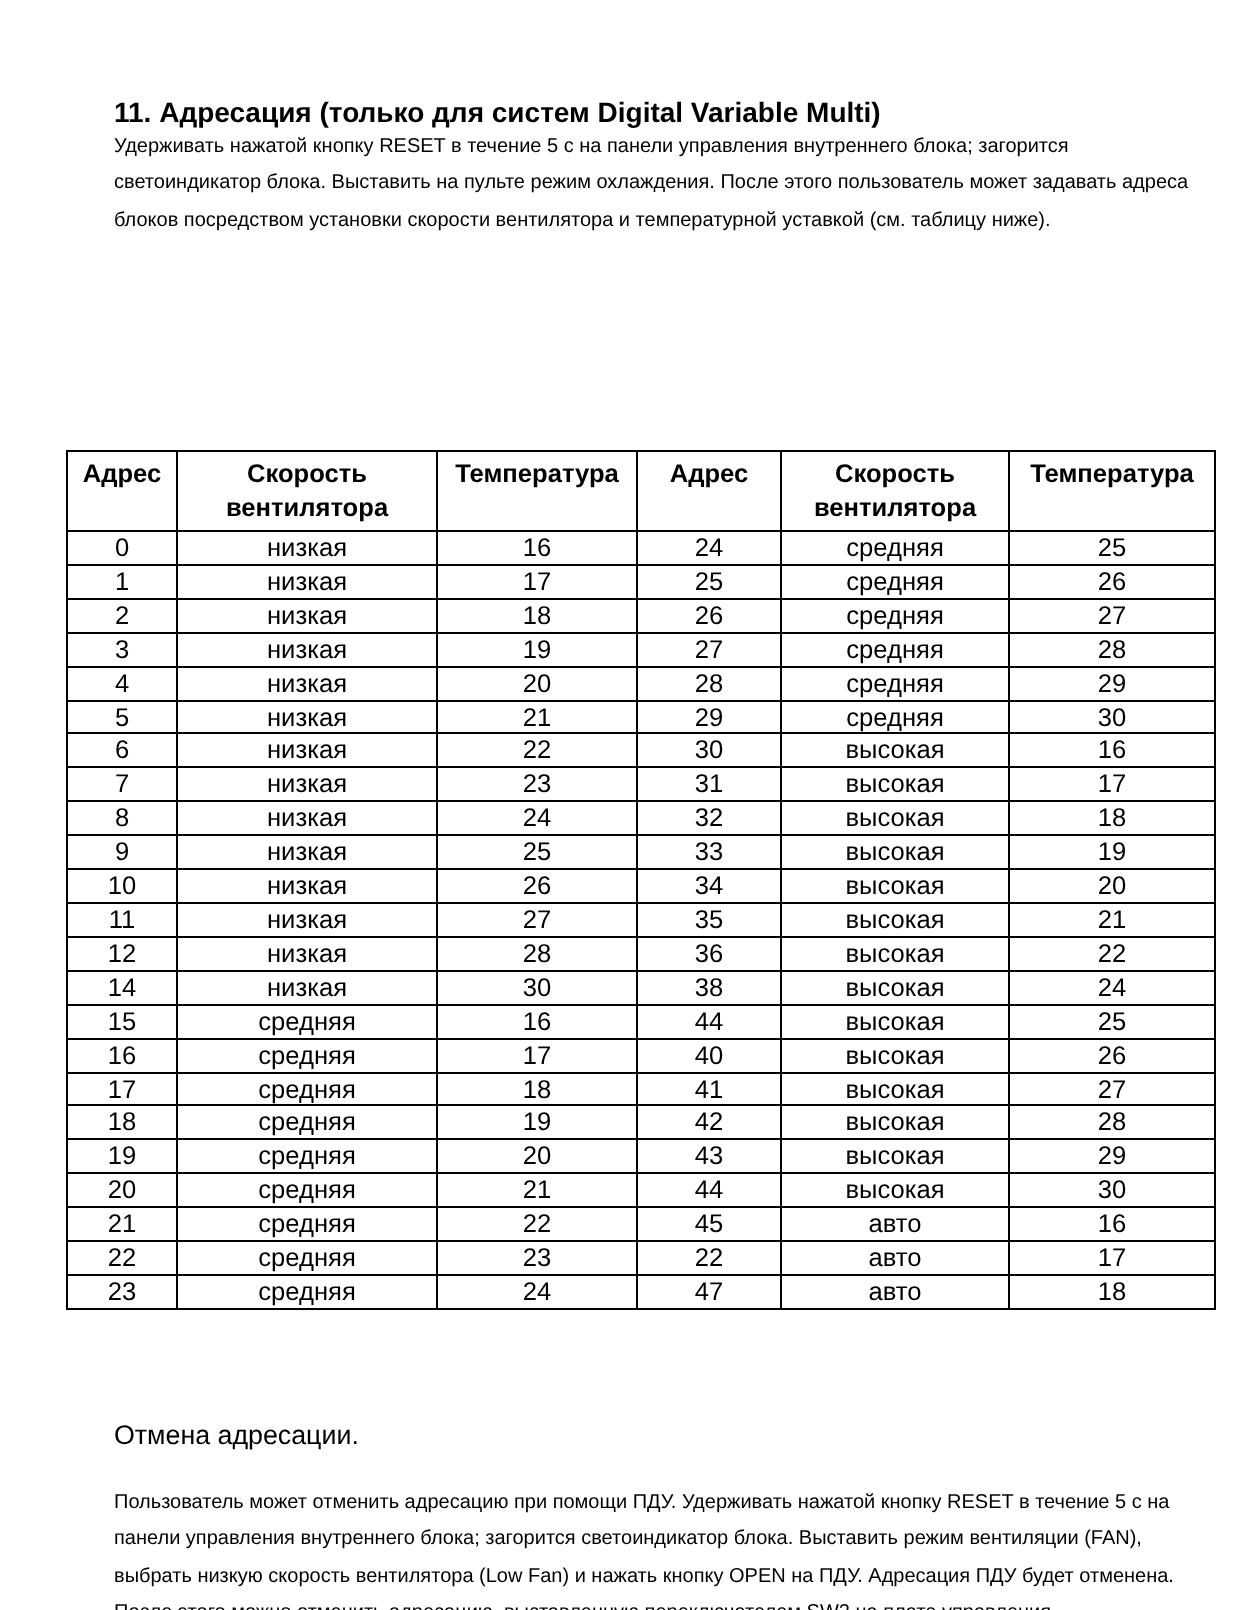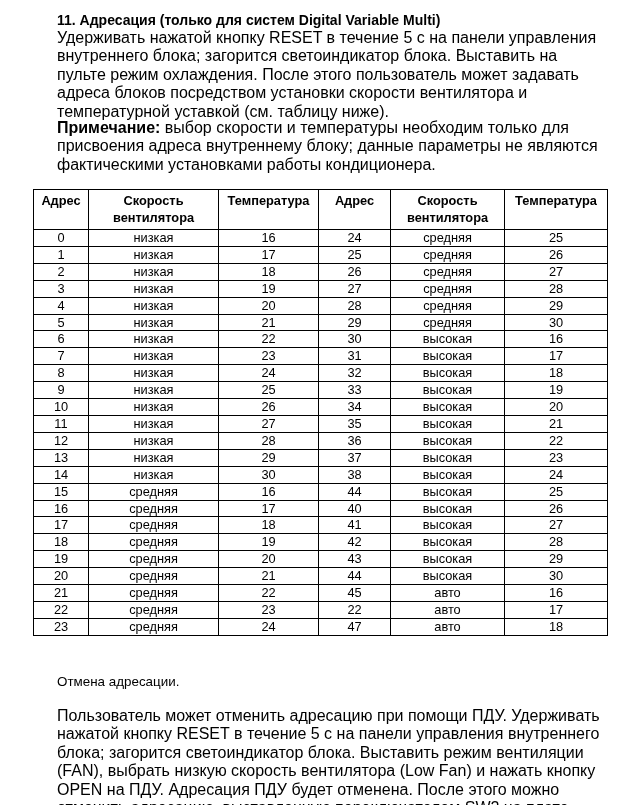--- a/index.html
+++ b/index.html
@@ -5,35 +5,35 @@
   * { margin: 0; padding: 0; box-sizing: border-box; }
   html, body { background: #ffffff; }
   body {
     width: 625px;
     height: 805px;
     position: relative;
     color: #000;
     font-family: "Liberation Sans", sans-serif;
     overflow: hidden;
   }
-  .page { position: absolute; inset: 0; background: #fff; }
+  .page { position: absolute; inset: 0; background: #fff; margin-top: 36px; }
   .title {
     position: absolute;
     left: 57px;
     top: 11px;
     width: 548px;
     font-size: 14px;
     font-weight: bold;
     line-height: 18px;
   }
   .para {
     position: absolute;
     left: 57px;
     width: 545px;
-    font-size: 16px;
+    font-size: 10px;
     line-height: 18.4px;
   }
   .intro { top: 29px; }
   .note { top: 119px; }
   .bold { font-weight: bold; }
   .tbl-wrap {
     position: absolute;
     left: 33px;
     top: 189px;
     width: 575px;
@@ -75,21 +75,20 @@
 </style>
 </head>
 <body>
 
 <div class="page">
 
   <h1 class="title">11. Адресация (только для систем Digital Variable Multi)</h1>
 
   <p class="para intro">Удерживать нажатой кнопку RESET в течение 5 с на панели управления внутреннего блока; загорится светоиндикатор блока. Выставить на пульте режим охлаждения. После этого пользователь может задавать адреса блоков посредством установки скорости вентилятора и температурной уставкой (см. таблицу ниже).</p>
 
-  <p class="para note"><span class="bold">Примечание:</span><span> выбор скорости и температуры необходим только для присвоения адреса внутреннему блоку; данные параметры не являются фактическими установками работы кондиционера.</span></p>
 
   <div class="tbl-wrap">
     <table>
       <colgroup id="colgroup">
           <col style="width: 55px;">
           <col style="width: 130px;">
           <col style="width: 100px;">
           <col style="width: 72px;">
           <col style="width: 114px;">
           <col style="width: 103px;">
@@ -203,28 +202,20 @@
           </tr>
           <tr>
             <td>12</td>
             <td>низкая</td>
             <td>28</td>
             <td>36</td>
             <td>высокая</td>
             <td>22</td>
           </tr>
           <tr>
-            <td>13</td>
-            <td>низкая</td>
-            <td>29</td>
-            <td>37</td>
-            <td>высокая</td>
-            <td>23</td>
-          </tr>
-          <tr>
             <td>14</td>
             <td>низкая</td>
             <td>30</td>
             <td>38</td>
             <td>высокая</td>
             <td>24</td>
           </tr>
           <tr>
             <td>15</td>
             <td>средняя</td>

